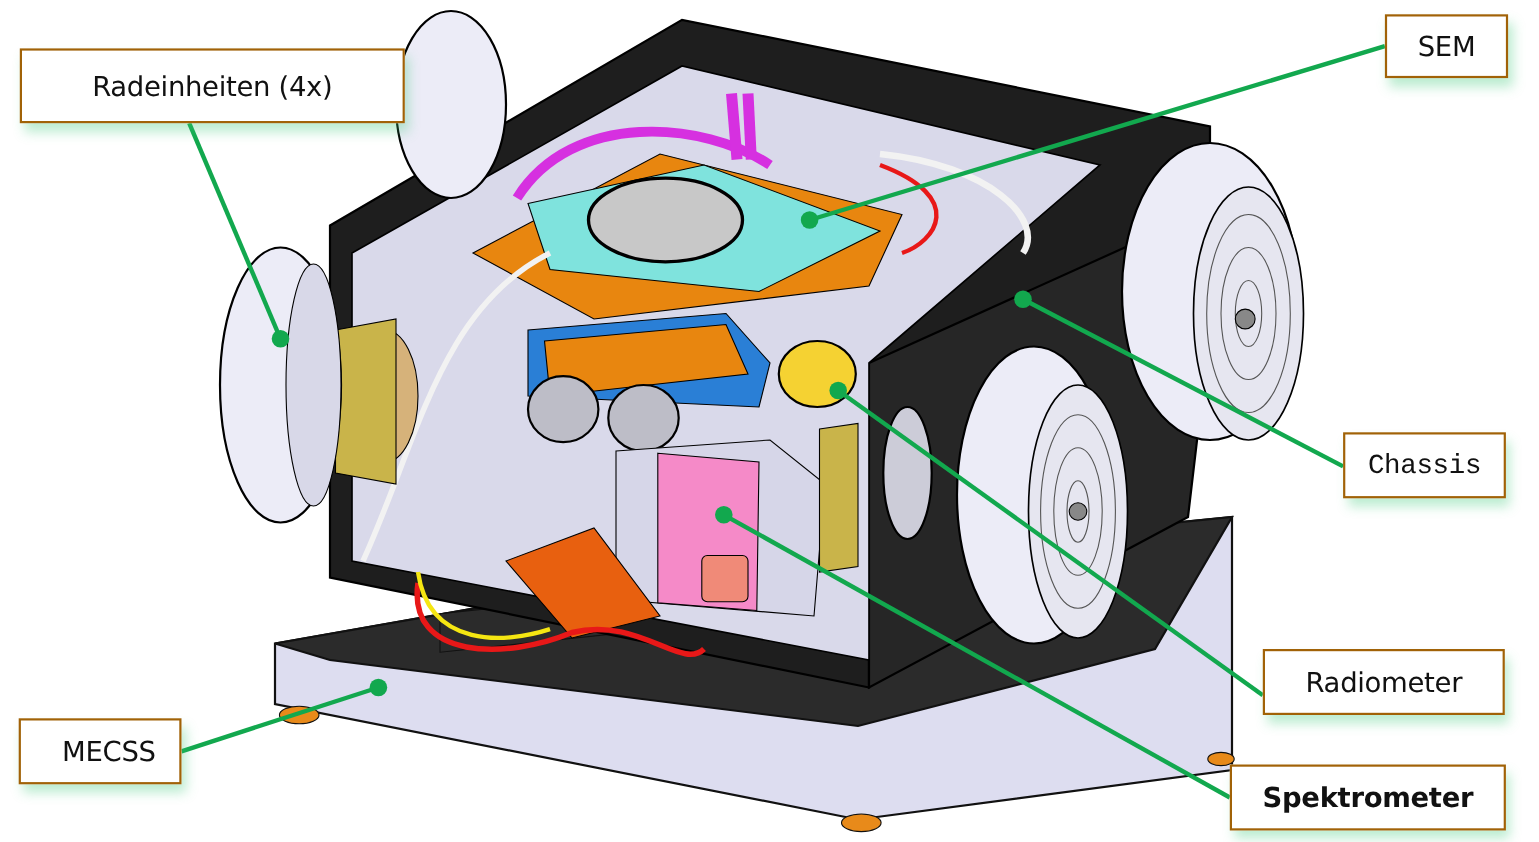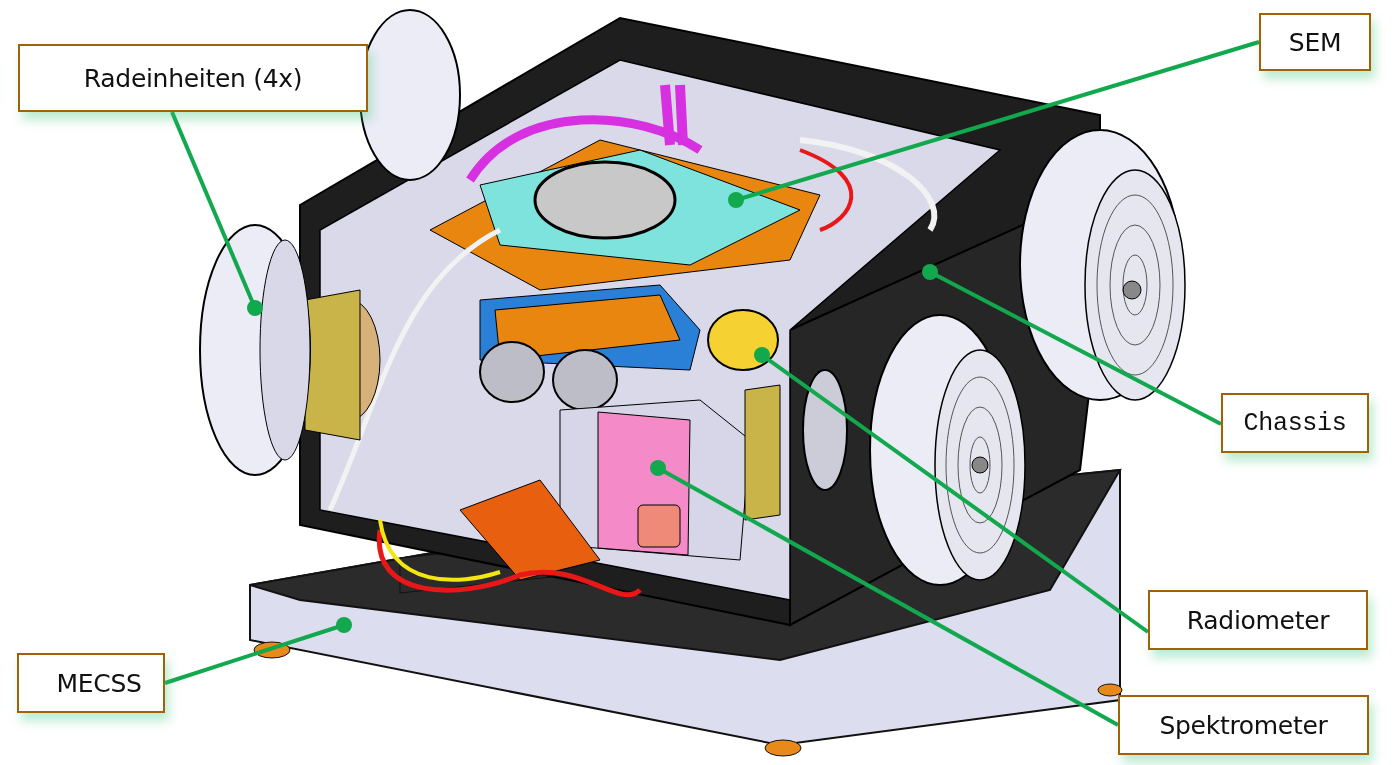--- a/index.html
+++ b/index.html
@@ -111,15 +111,15 @@
         <circle cx="658" cy="468" r="8" fill="#12a84e"></circle>
         <line x1="165" y1="683" x2="344" y2="625" stroke="#12a84e" stroke-width="4"></line>
         <circle cx="344" cy="625" r="8" fill="#12a84e"></circle>
       </g>
   </svg>
 
   <div class="label-box" style="left:18px;top:44px;width:350px;height:68px;">Radeinheiten (4x)</div>
   <div class="label-box" style="left:1259px;top:13px;width:112px;height:58px;">SEM</div>
   <div class="label-box" style="left:1221px;top:393px;width:148px;height:60px;font-family:Liberation Mono, monospace;">Chassis</div>
   <div class="label-box" style="left:1148px;top:590px;width:220px;height:60px;">Radiometer</div>
-  <div class="label-box" style="left:1118px;top:695px;width:251px;height:60px;">Spektrometer</div>
+  <div class="label-box" style="left:1118px;top:695px;width:251px;height:60px;font-weight:bold;">Spektrometer</div>
   <div class="label-box" style="left:17px;top:653px;width:148px;height:60px;padding-left:16px;">MECSS</div>
 </div>
 
 </body></html>

